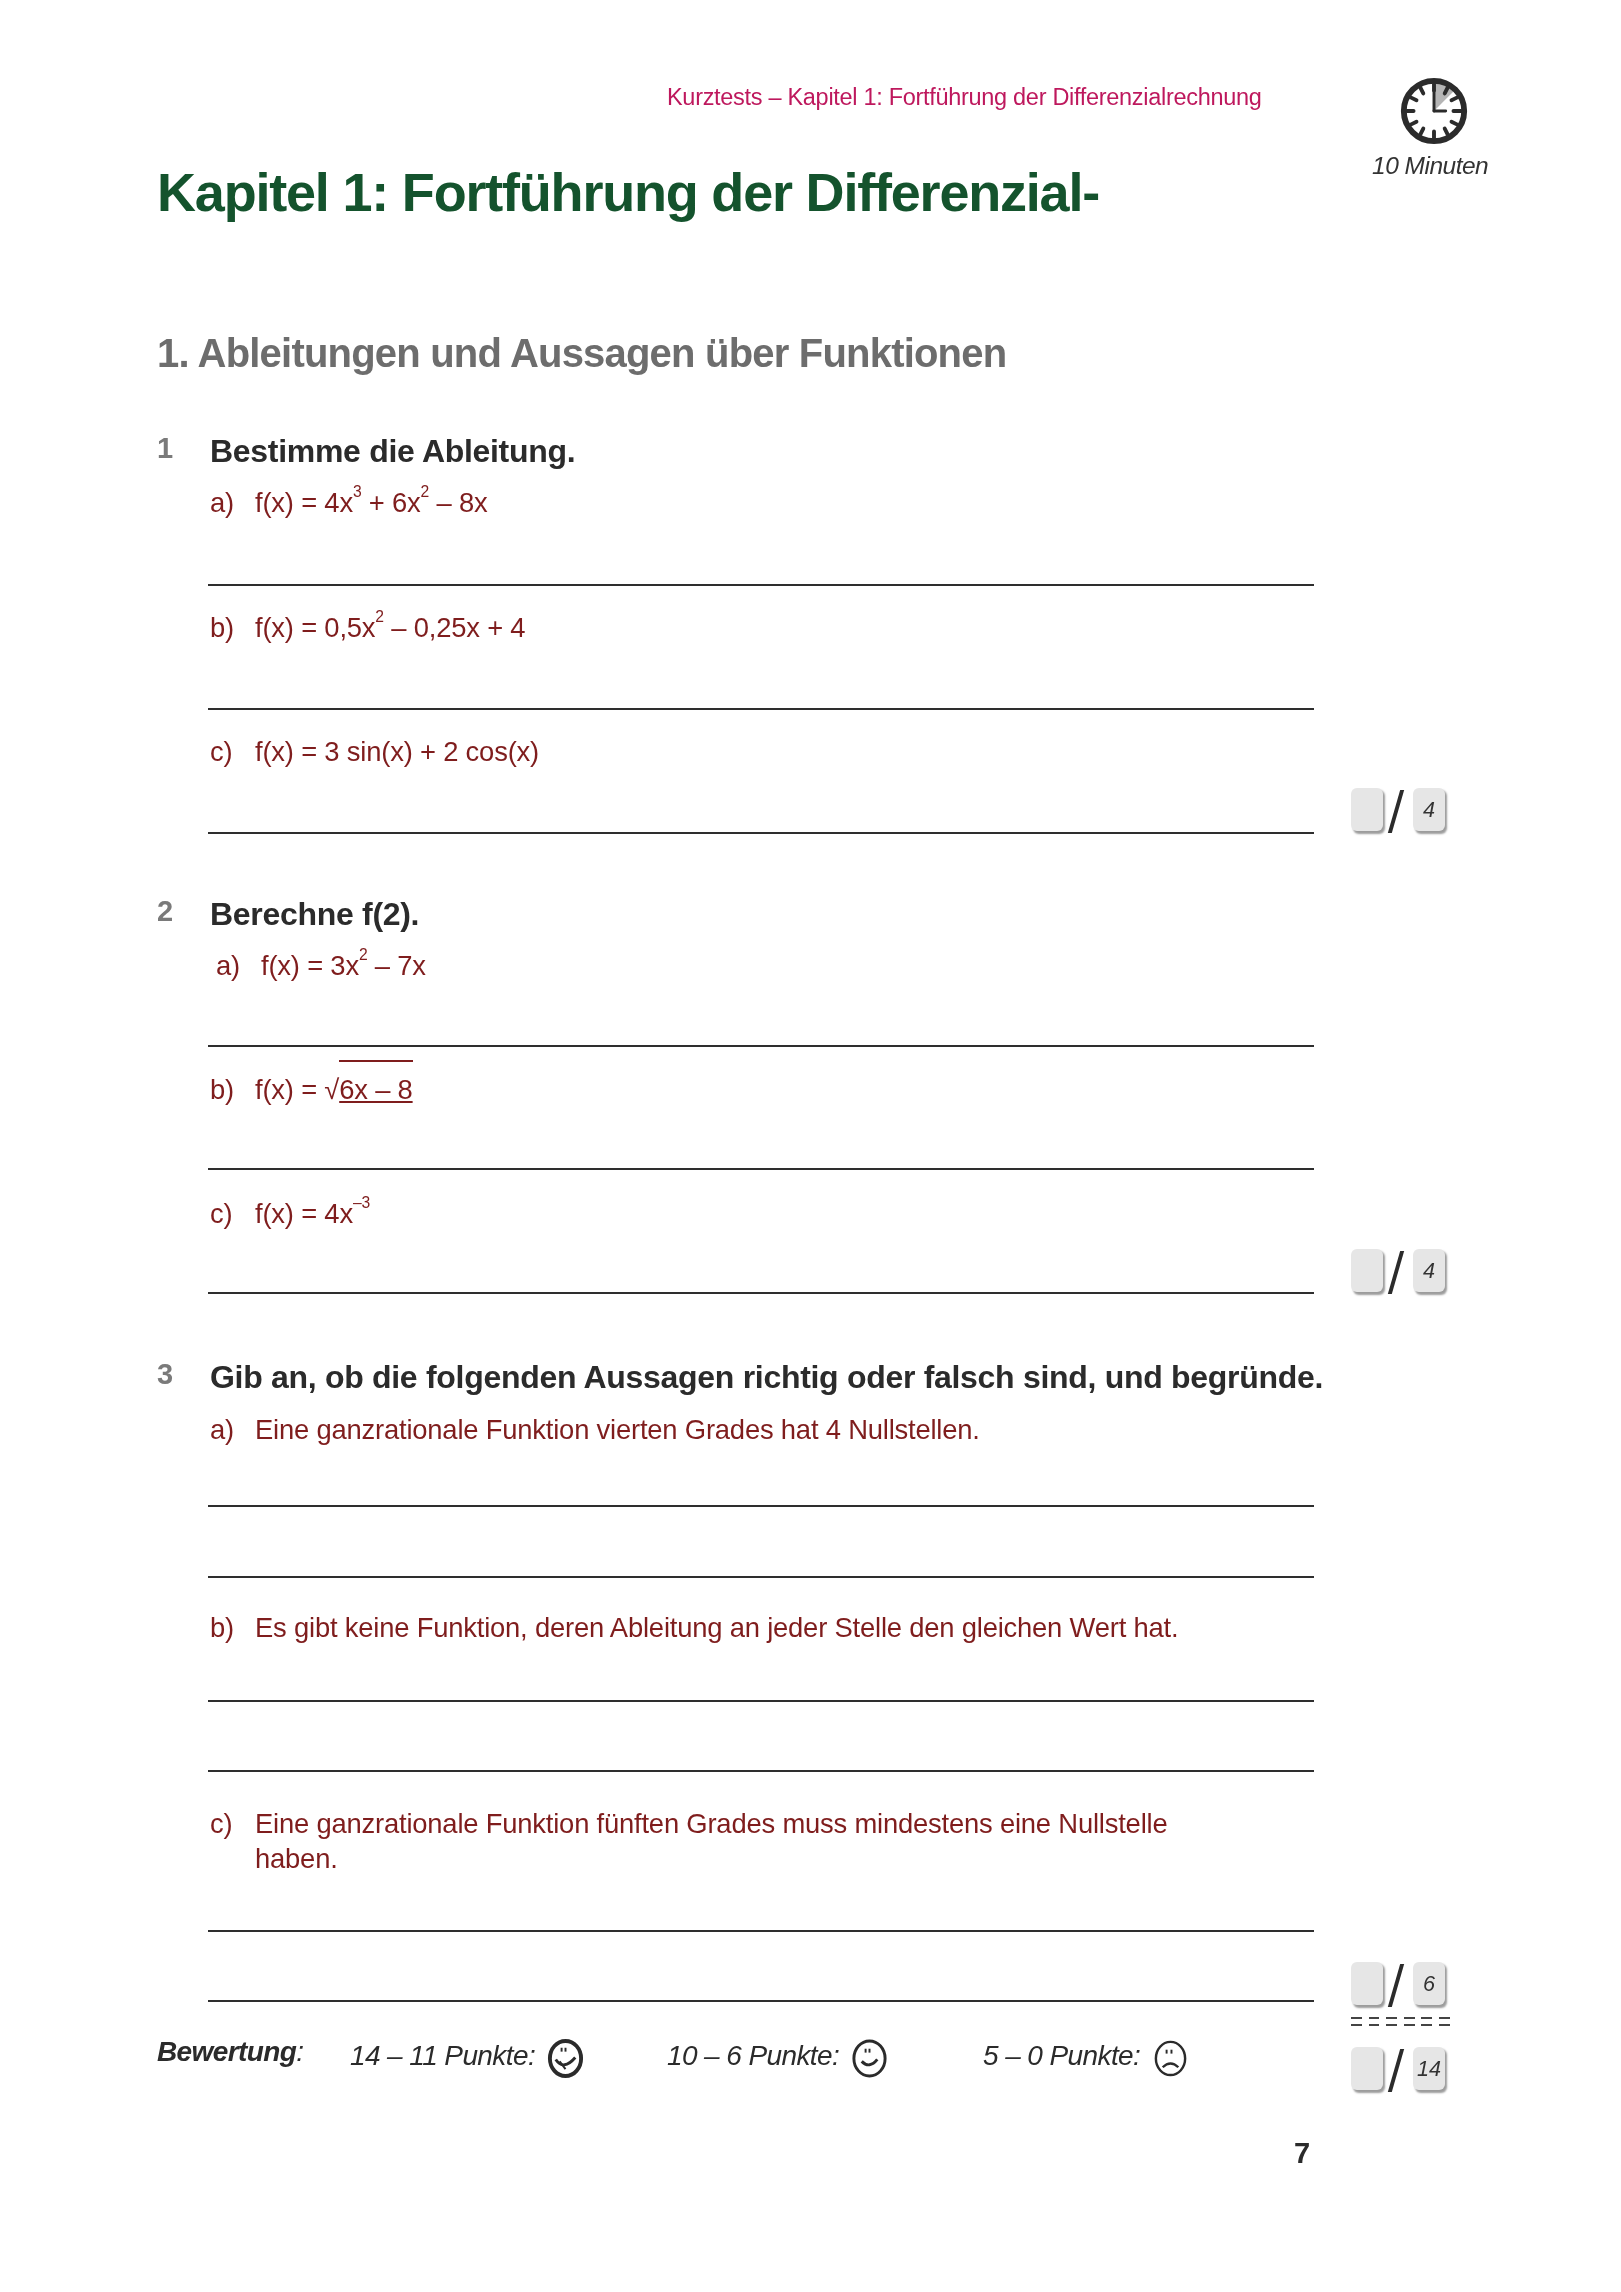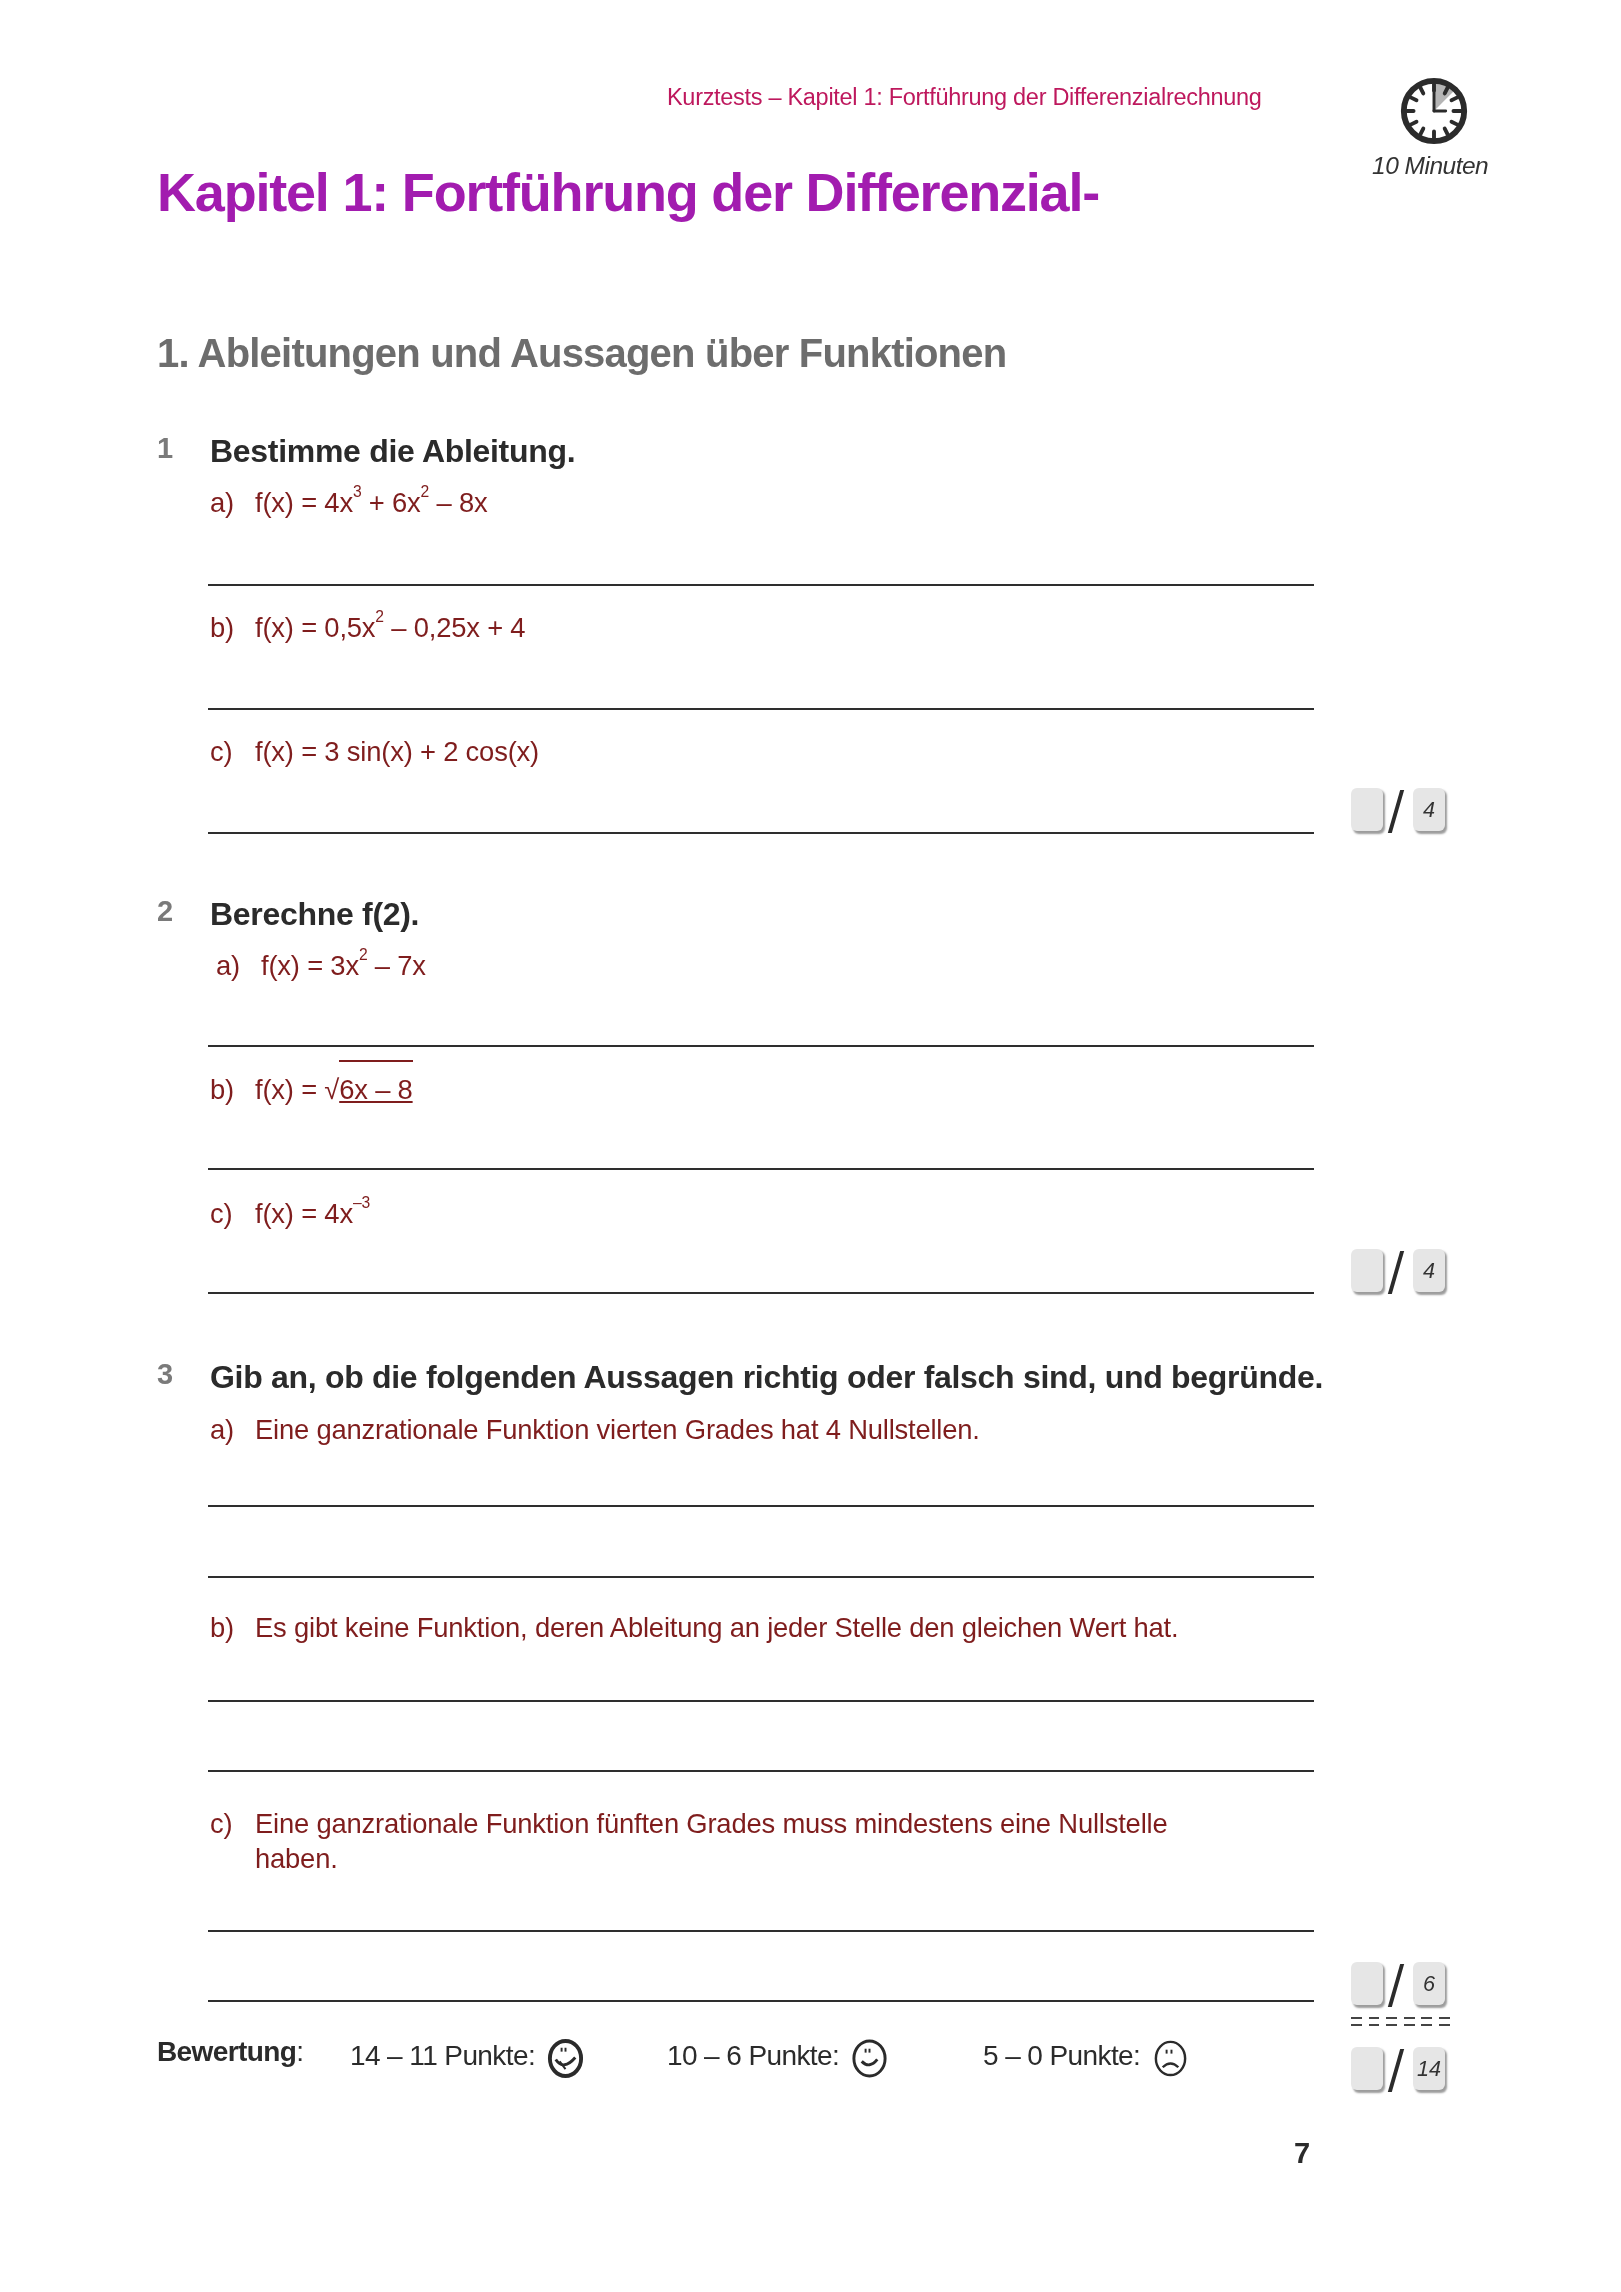--- a/index.html
+++ b/index.html
@@ -2,41 +2,41 @@
 <html><head>
 <meta charset="utf-8">
 <style>
   html, body { margin: 0; padding: 0; background: #ffffff; }
   body { width: 1621px; height: 2293px; position: relative; overflow: hidden;
          font-family: "Liberation Sans", "DejaVu Sans", sans-serif; color: #2b2b2b; }
   .abs { position: absolute; }
   .running-head { left: 667px; top: 84px; font-size: 23.5px; color: #be185d; letter-spacing: -0.3px; white-space: nowrap; }
   .clock { left: 1397px; top: 74px; width: 74px; height: 74px; }
   .minutes { left: 1372px; top: 152px; font-size: 24.5px; font-style: italic; color: #333; letter-spacing: -0.5px; white-space: nowrap; }
-  .title { left: 157px; top: 162px; font-size: 54px; font-weight: bold; color: #a21caf; line-height: 61px; letter-spacing: -1.2px; }
+  .title { left: 157px; top: 162px; font-size: 54px; font-weight: bold; color: #14532d; line-height: 61px; letter-spacing: -1.2px; }
   .title .l2 { display: block; padding-left: 261px; }
   .section { left: 157px; top: 331px; font-size: 40px; font-weight: bold; color: #6d6d6d; letter-spacing: -0.8px; white-space: nowrap; }
   .task-num { font-size: 29px; font-weight: bold; color: #7a7a7a; }
   .task-prompt { font-size: 32px; font-weight: bold; color: #2b2b2b; white-space: nowrap; letter-spacing: -0.3px; }
   .item { font-size: 27.4px; color: #7f1d1d; white-space: nowrap; letter-spacing: -0.2px; }
   .item .lbl { display: inline-block; width: 45px; }
   .item sup { font-size: 15.7px; position: relative; top: -3.9px; vertical-align: top; }
   .rule { left: 208px; width: 1106px; height: 0; border-top: 2px solid #2e2e2e; }
   .sqrt-bar { border-top: 2px solid #7f1d1d; padding-top: 12px; text-decoration: underline; }
   .score { left: 1351px; width: 106px; height: 47px; }
   .score .box { position: absolute; top: 0; width: 32px; height: 43px; background: #e6e6e6; border-radius: 5.9px;
                 box-shadow: 2px 2.9px 2px #9c9c9c; }
   .score .box.l { left: 0; }
   .score .box.r { left: 62px; font-size: 21.6px; font-style: italic; color: #333; text-align: center; line-height: 43px; }
   .score .slash { position: absolute; left: 43px; top: 2px; width: 3.9px; height: 43px; background: #2b2b2b; transform: skewX(-16deg); }
   .dashes { left: 1351px; top: 2017px; width: 102px; height: 9.8px;
             background: repeating-linear-gradient(90deg, #444 0 10.8px, transparent 10.8px 17.6px); 
             -webkit-mask: linear-gradient(#000 0 2px, transparent 2px 6.9px, #000 6.9px 8.8px, transparent 8.8px); 
             mask: linear-gradient(#000 0 2px, transparent 2px 6.9px, #000 6.9px 8.8px, transparent 8.8px); }
-  .rating { left: 157px; top: 2036px; font-size: 28px; color: #2b2b2b; white-space: nowrap; letter-spacing: -0.6px; }
+  .rating { left: 157px; top: 2036px; font-size: 28px; font-style: italic; color: #2b2b2b; white-space: nowrap; letter-spacing: -0.6px; }
   .rating .bw { font-weight: bold; }
   .rating .grp { position: absolute; top: 0; white-space: nowrap; }
   .smiley { display: inline-block; width: 39px; height: 43px; vertical-align: middle; margin-left: 3.9px; }
   .page-no { left: 1294px; top: 2137px; font-size: 29px; font-weight: bold; color: #2b2b2b; }
 </style>
 </head>
 <body>
 
 <div class="abs running-head">Kurztests – Kapitel 1: Fortführung der Differenzialrechnung</div>
 

